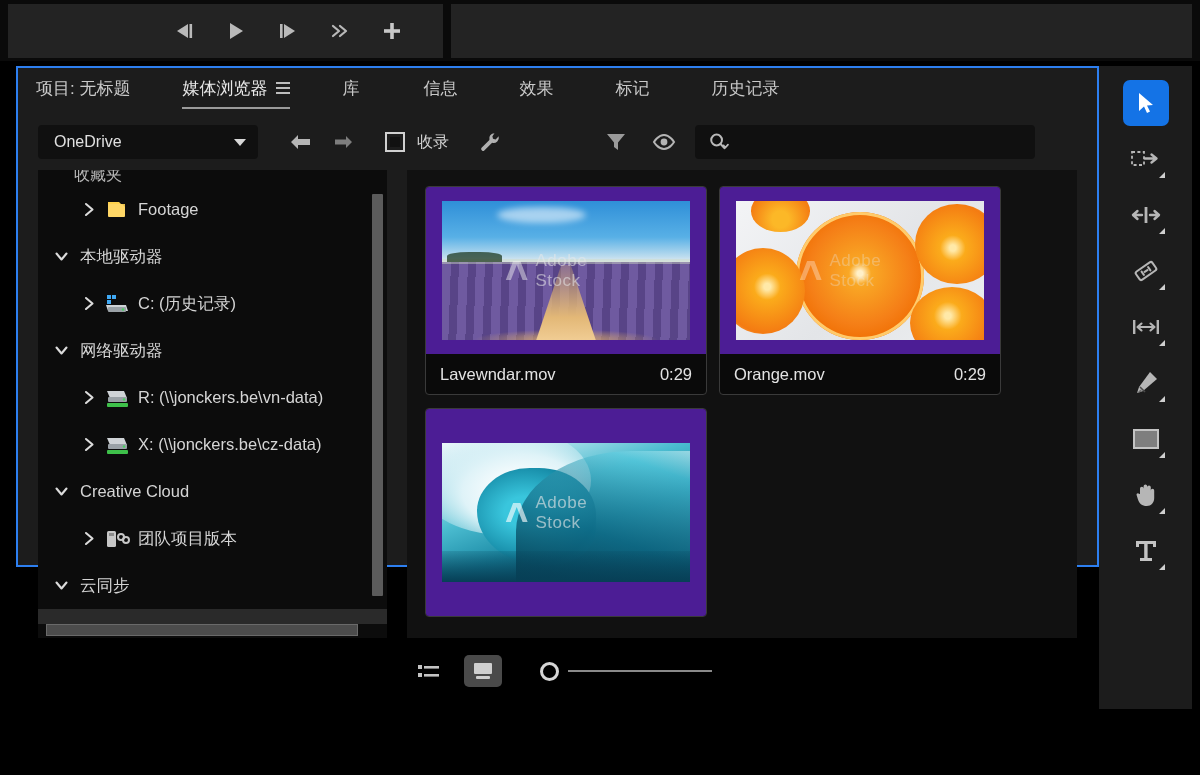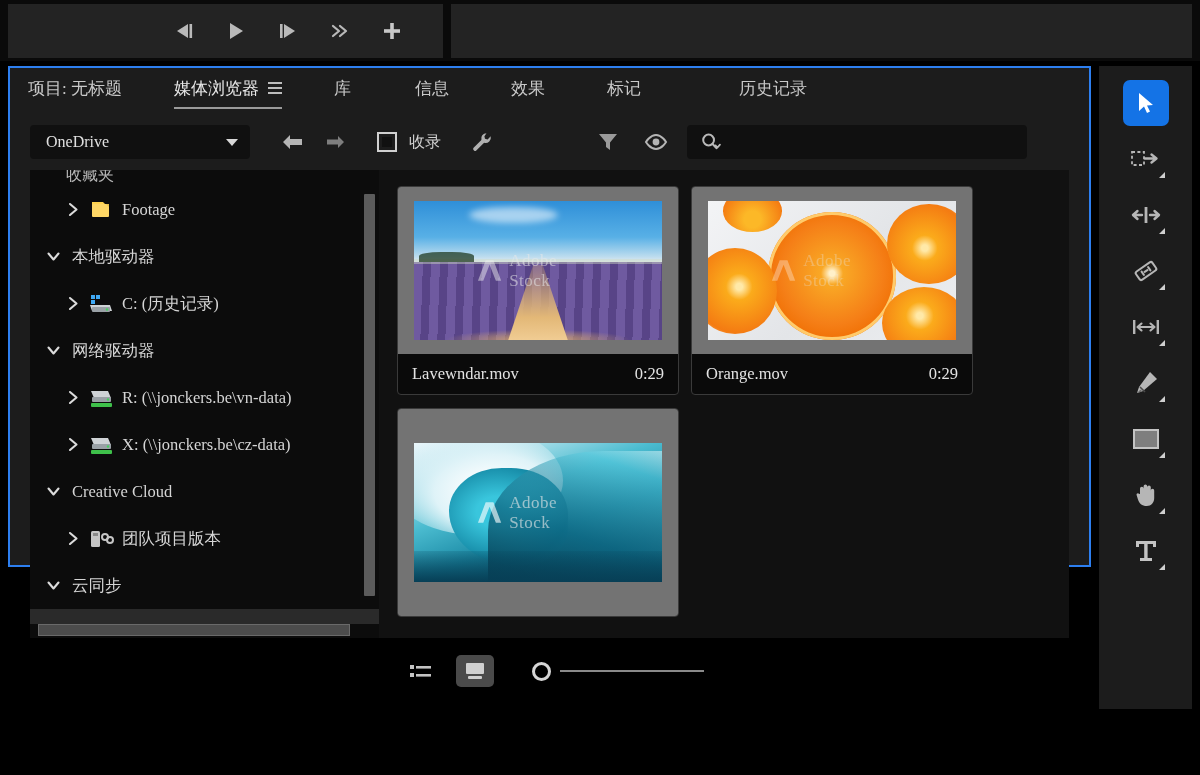--- a/index.html
+++ b/index.html
@@ -18,22 +18,22 @@
     background: #232323; display: flex; align-items: center; justify-content: flex-end;
     padding-right: 38px; gap: 26px;
   }
   .empty-panel { position: absolute; left: 451px; top: 4px; width: 741px; height: 54px; background: #232323; }
   .tbtn { width: 26px; height: 26px; display: flex; align-items: center; justify-content: center;
           color: #b9b9b9; cursor: pointer; }
   .tbtn svg { display: block; }
 
   
   .main-panel {
-    position: absolute; left: 8px; top: 66px; width: 1083px; height: 501px;
-    background: #1c1c1c; border: 2px solid #2d7ff0; font-family: Liberation Serif, serif;
+    position: absolute; left: 16px; top: 66px; width: 1083px; height: 501px;
+    background: #1c1c1c; border: 2px solid #2d7ff0;
   }
   
   .tabbar { position: relative; height: 46px; display: flex; align-items: center; padding-left: 18px; }
   .tab { position: relative; color: #c9c9c9; font-size: 17px; white-space: nowrap; cursor: pointer;
          padding: 0 0 6px 0; display:flex; align-items:center; gap:9px; }
   .tab + .tab { margin-left: 0; }
   .tab.active { color: #e8e8e8; }
   .tab.active .tab-underline {
     position: absolute; left: 0; right: 0; bottom: -3px; height: 2px; background: #9a9a9a;
   }
@@ -55,45 +55,45 @@
   .search-box {
     width: 340px; height: 34px; background: #101010; border-radius: 4px;
     display: flex; align-items: center; padding-left: 13px; gap: 8px; cursor: text;
   }
   .search-box input {
     background: transparent; border: 0; outline: 0; color: #d0d0d0; font-size: 15px;
     width: 280px; font-family: inherit;
   }
 
   
-  .content { position: relative; margin: 0 20px; height: 468px; display: flex; gap: 0; }
+  .content { position: relative; margin: 0 20px; height: 468px; display: flex; gap: 20px; }
   .tree-pane { position: relative; width: 349px; background: #0c0c0c; overflow: hidden; }
   .tree-scroll { position: absolute; left: 0; top: 0; right: 0; bottom: 14px; overflow: hidden; }
   .tree-row {
     display: flex; align-items: center; height: 47px; padding-left: 10px; gap: 0;
     color: #d5d5d5; font-size: 16.5px; white-space: nowrap; cursor: pointer;
   }
   .tree-row.selected { background: #2a2a2a; }
   .tree-row.clipped { height: 16px; overflow: hidden; align-items: flex-end; opacity: .85; }
   .arrow { width: 26px; min-width: 26px; display: flex; align-items: center; justify-content: center; color: #dcdcdc; }
   .arrow svg { display:block; }
   .ticon { width: 30px; min-width: 30px; display: flex; align-items: center; justify-content: center; margin-right: 6px; }
   .indent-1 { padding-left: 10px; }
-  .indent-2 { padding-left: 30px; }
+  .indent-2 { padding-left: 38px; }
 
   .vscroll { position: absolute; right: 4px; top: 14px; width: 11px; height: 420px; background: #0c0c0c; }
   .vscroll .thumb { position: absolute; left: 0; top: 10px; width: 11px; height: 402px; background: #5b5b5b; border-radius: 1px; }
   .hscroll { position: absolute; left: 8px; bottom: 2px; width: 333px; height: 12px; }
   .hscroll .thumb { position: absolute; left: 0; top: 0; width: 312px; height: 12px; background: #4c4c4c; border: 1px solid #6a6a6a; }
 
   .thumbs-pane { flex: 1; background: #111; position: relative; padding: 16px 18px; }
   .thumb-grid { display: grid; grid-template-columns: 282px 282px; grid-template-rows: 209px 209px; gap: 13px 12px; }
   .card { background: #0a0a0a; border: 1px solid #3a3a3a; border-radius: 4px; display: flex; flex-direction: column;
           overflow: hidden; cursor: pointer; }
-  .card .preview { flex: 1; display: flex; align-items: center; justify-content: center; overflow: hidden; background: #737373; }
+  .card .preview { flex: 1; display: flex; align-items: center; justify-content: center; overflow: hidden; background: #4c1d95; }
   .card .preview .inner { width: 248px; height: 139px; position: relative; overflow: hidden; }
   .card .meta { height: 40px; display: flex; align-items: center; justify-content: space-between;
                 padding: 0 14px; color: #e3e3e3; font-size: 16.5px; }
   .card .meta .dur { color: #e3e3e3; }
   .card.blank .preview { background: #050505; }
   .card.blank .meta { height: 40px; }
 
   .watermark { position: absolute; left: 50%; top: 50%; transform: translate(-50%,-50%);
                display: flex; align-items: center; gap: 6px; opacity: .55; pointer-events: none; }
   .watermark .wtext { color: #e9e9e9; font-size: 17px; letter-spacing: .5px; }
@@ -175,21 +175,21 @@
       </div>
       <div class="tab" style="margin-right:64px;">
         <span>库</span>
       </div>
       <div class="tab" style="margin-right:62px;">
         <span>信息</span>
       </div>
       <div class="tab" style="margin-right:62px;">
         <span>效果</span>
       </div>
-      <div class="tab" style="margin-right:98px;">
+      <div class="tab" style="margin-right:62px;">
         <span>标记</span>
       </div>
       <div class="tab">
         <span>历史记录</span>
       </div>
     </div>
 
     <div class="toolbar">
       <div class="drive-select">
         <span>OneDrive</span>

